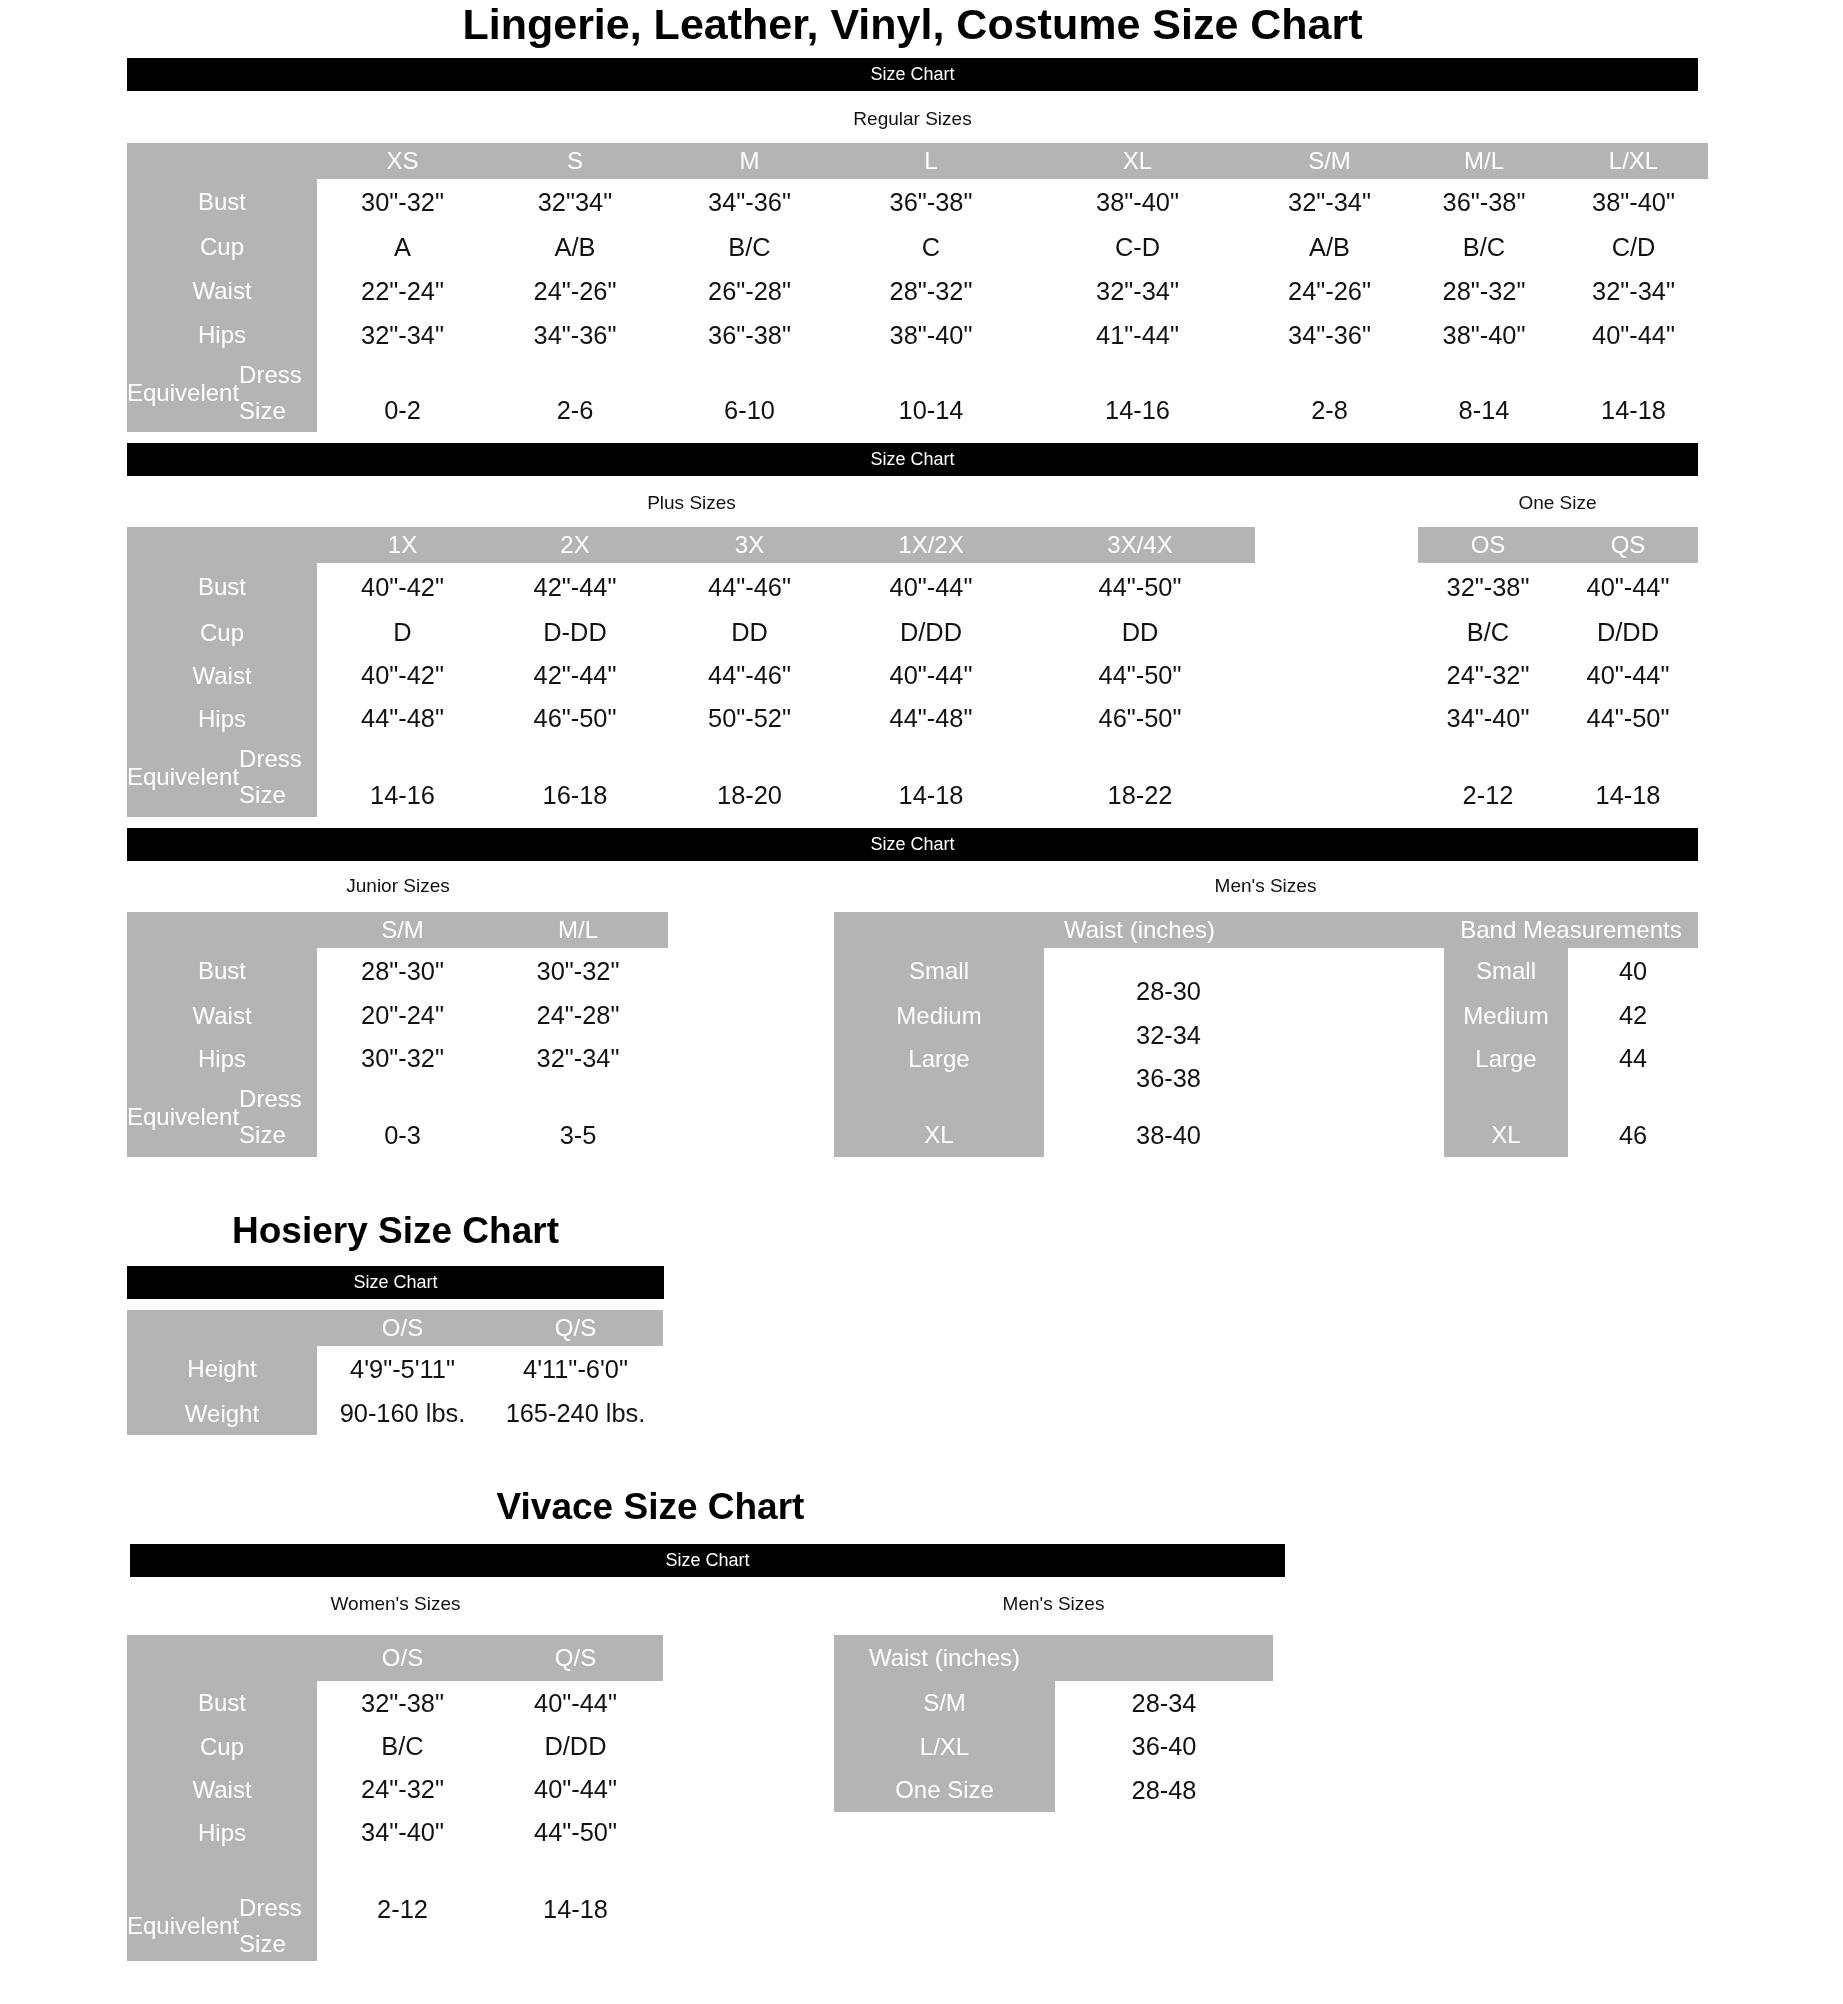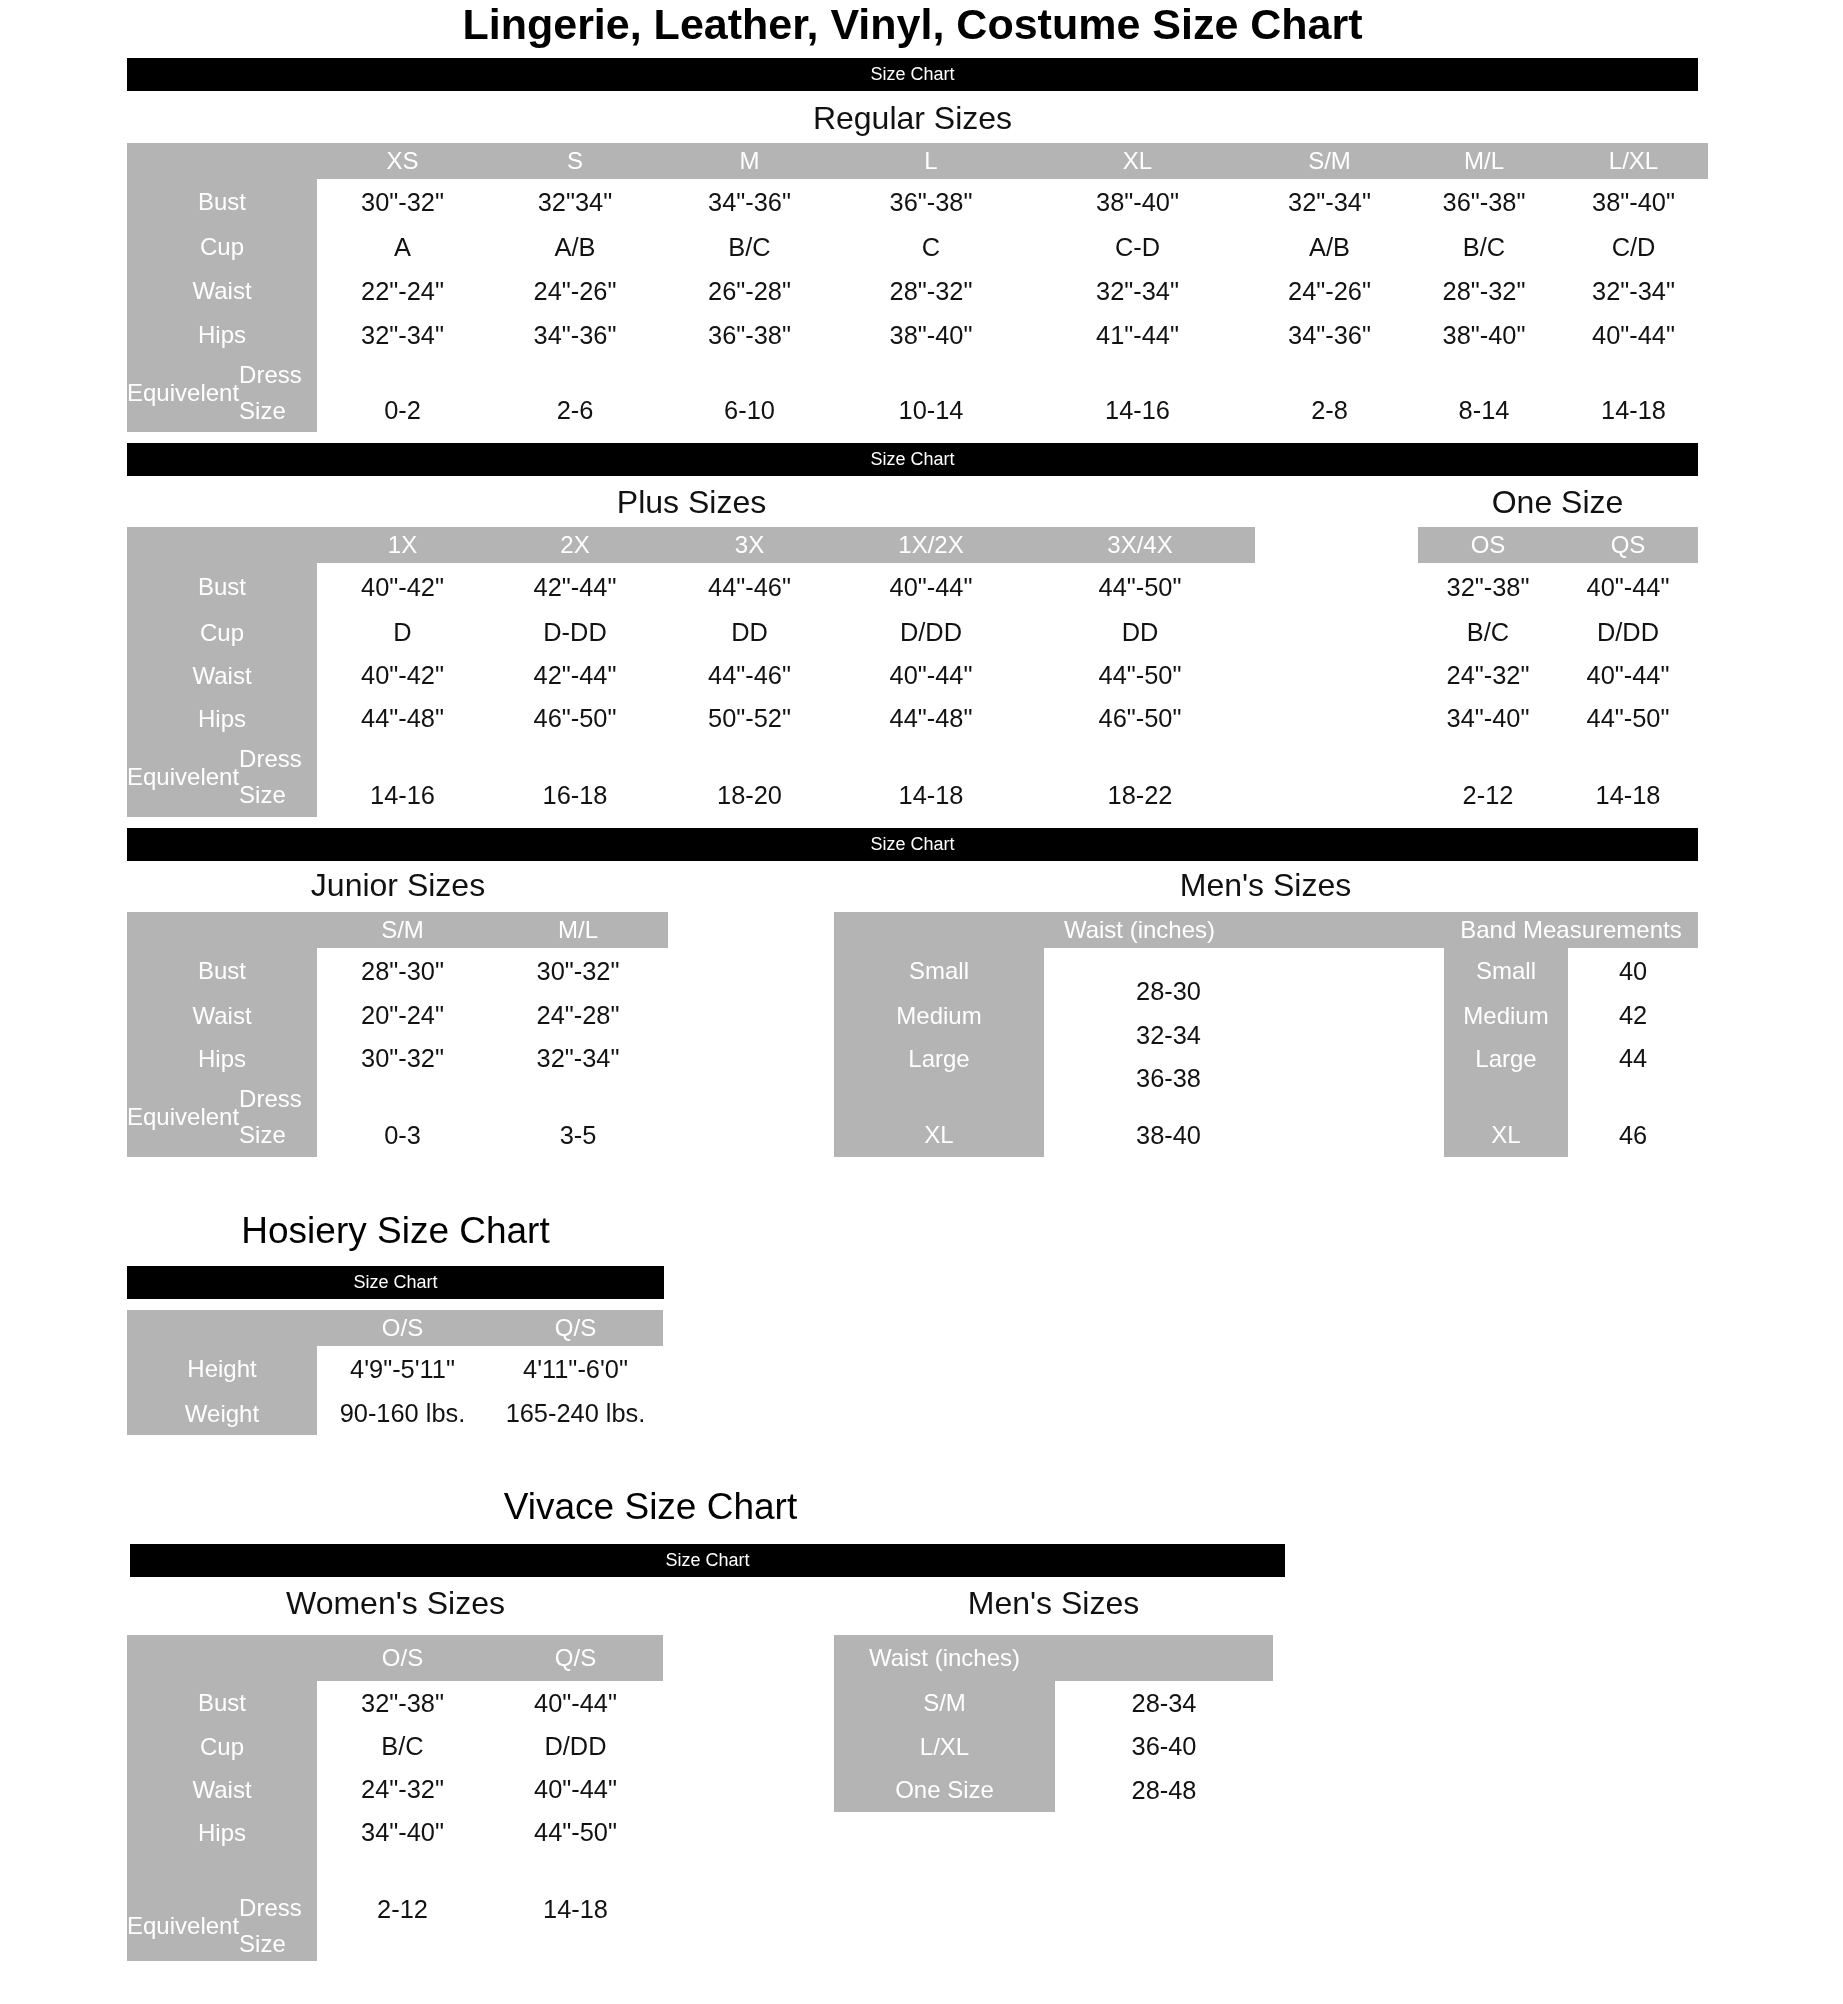--- a/index.html
+++ b/index.html
@@ -2,23 +2,23 @@
 <html style="font-size:10.2px"><head>
 <meta charset="utf-8">
 <style>
   html,body { margin:0; padding:0; background:#fff; }
   body { font-family:"Liberation Sans", sans-serif; }
   .page { position:relative; width:1844px; height:2005px; background:#fff; overflow:hidden;padding-left:45px; }
 
   .abs { position:absolute; display:flex; align-items:center; justify-content:center; }
 
   .main-title { font-size:43px; font-weight:bold; color:#000; }
-  .sec-title  { font-size:37px; font-weight:normal; color:#000; }
+  .sec-title  { font-size:37px; font-weight:bold; color:#000; }
   .banner { background:#000; color:#fff; font-size:18px; }
-  .subtitle { font-size:32px; color:#111; }
+  .subtitle { font-size:19px; color:#111; }
 
   .tbl { position:absolute; display:grid; }
   .cell { display:flex; align-items:center; justify-content:center; font-size:25.4px; color:#121212; }
   .cell.hdr, .cell.lbl { background:#b4b4b4; color:#fff; font-size:24px; }
   .cell.val { background:#fff; }
   .cell.multiline { align-items:center; justify-content:center; line-height:36px; }
   .span-all { grid-column:1 / -1; }
 
   
   .tb .cell.last-row { align-items:flex-end; padding-bottom:3.8px; line-height:36px; }

